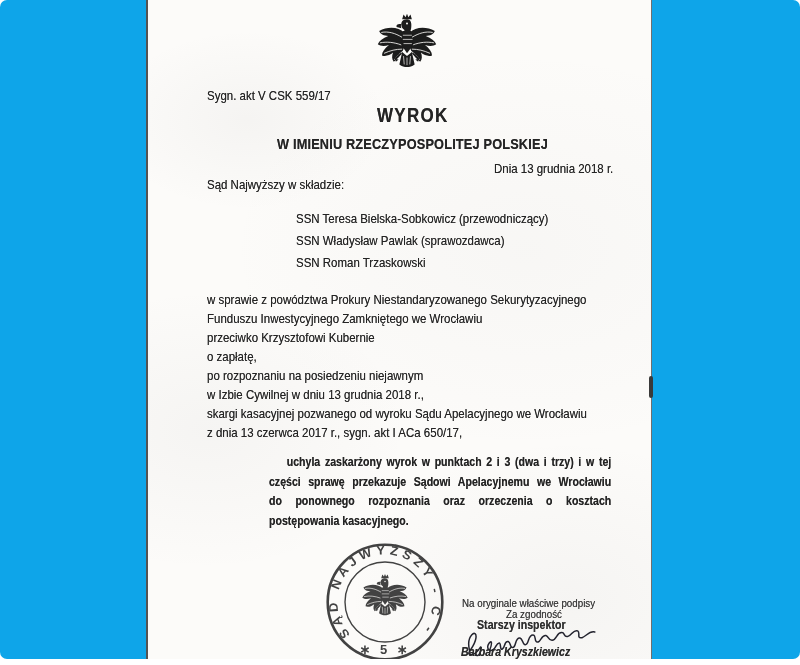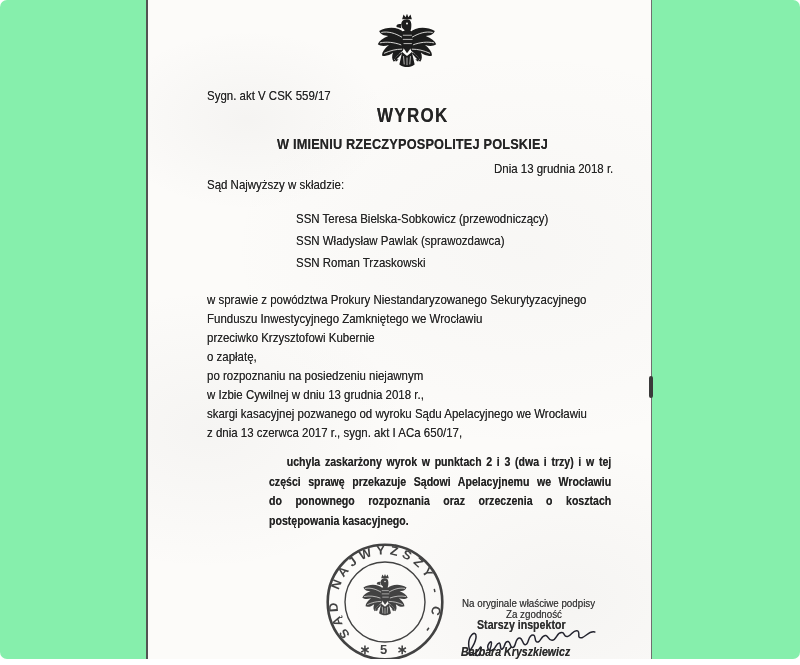--- a/index.html
+++ b/index.html
@@ -1,18 +1,18 @@
 <!DOCTYPE html>
 <html><head>
 <meta charset="utf-8">
 <style>
   html,body{margin:0;padding:0;background:#ffffff;}
   #app{
     position:relative;width:800px;height:659px;overflow:hidden;
-    background:#86efac;
+    background:#0ea5e9;
     font-family:"Liberation Sans",sans-serif;
     color:#242424;
     border-radius:7px;
   }
   .paper{
     position:absolute;left:147px;top:0;width:505px;height:665px;
     background:
       radial-gradient(140px 90px at 100px 120px, rgba(120,120,120,.055), transparent),
       radial-gradient(200px 140px at 60px 430px, rgba(120,120,120,.05), transparent),
       radial-gradient(300px 200px at 380px 250px, rgba(140,140,140,.04), transparent),

